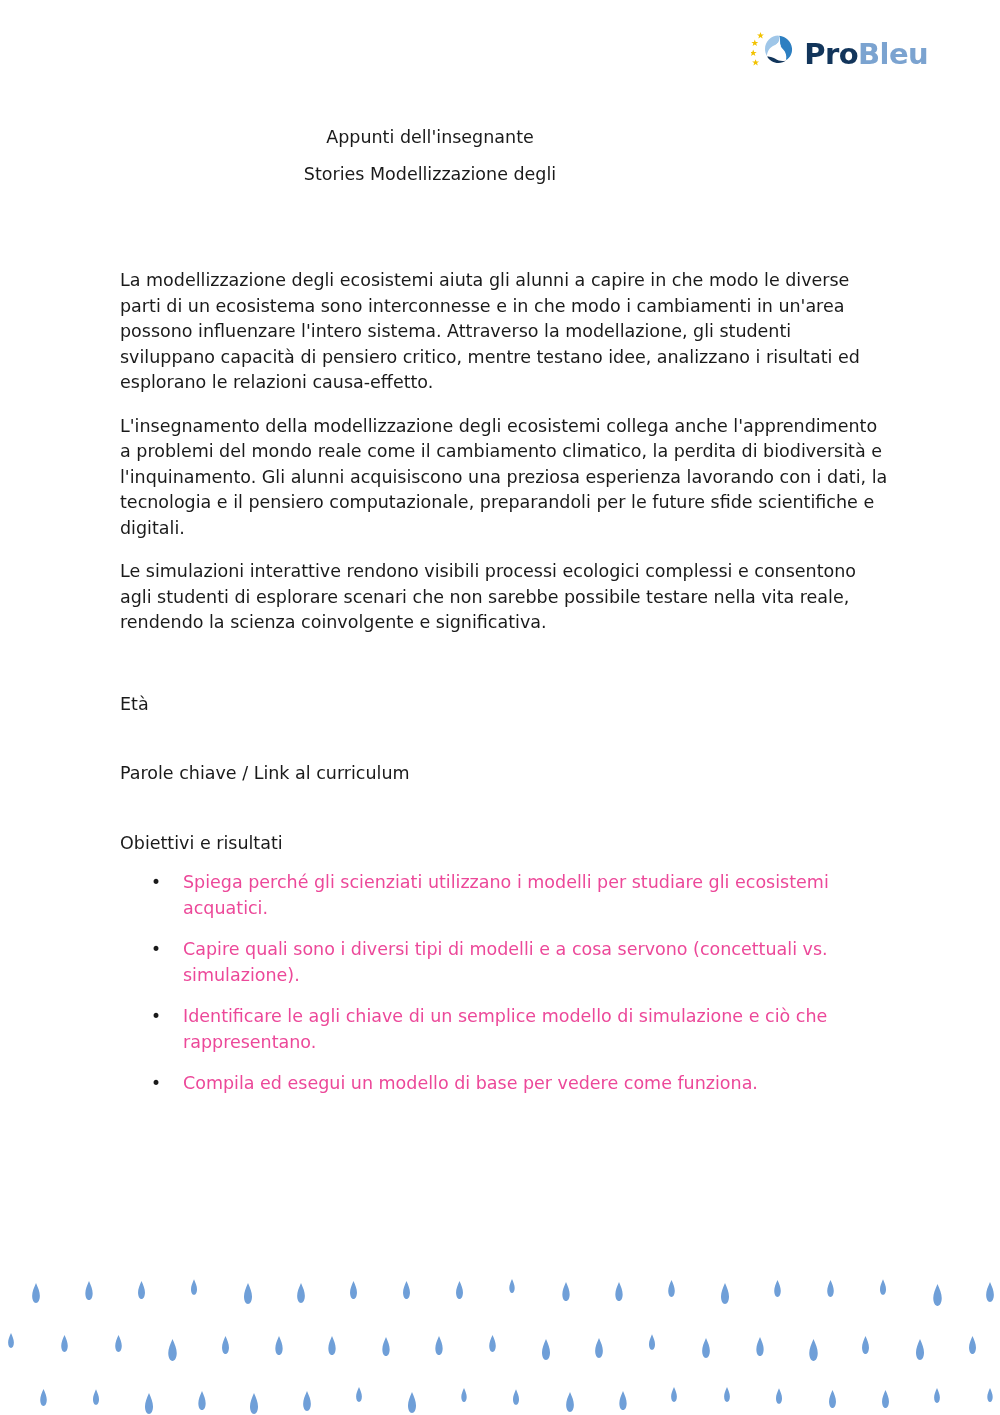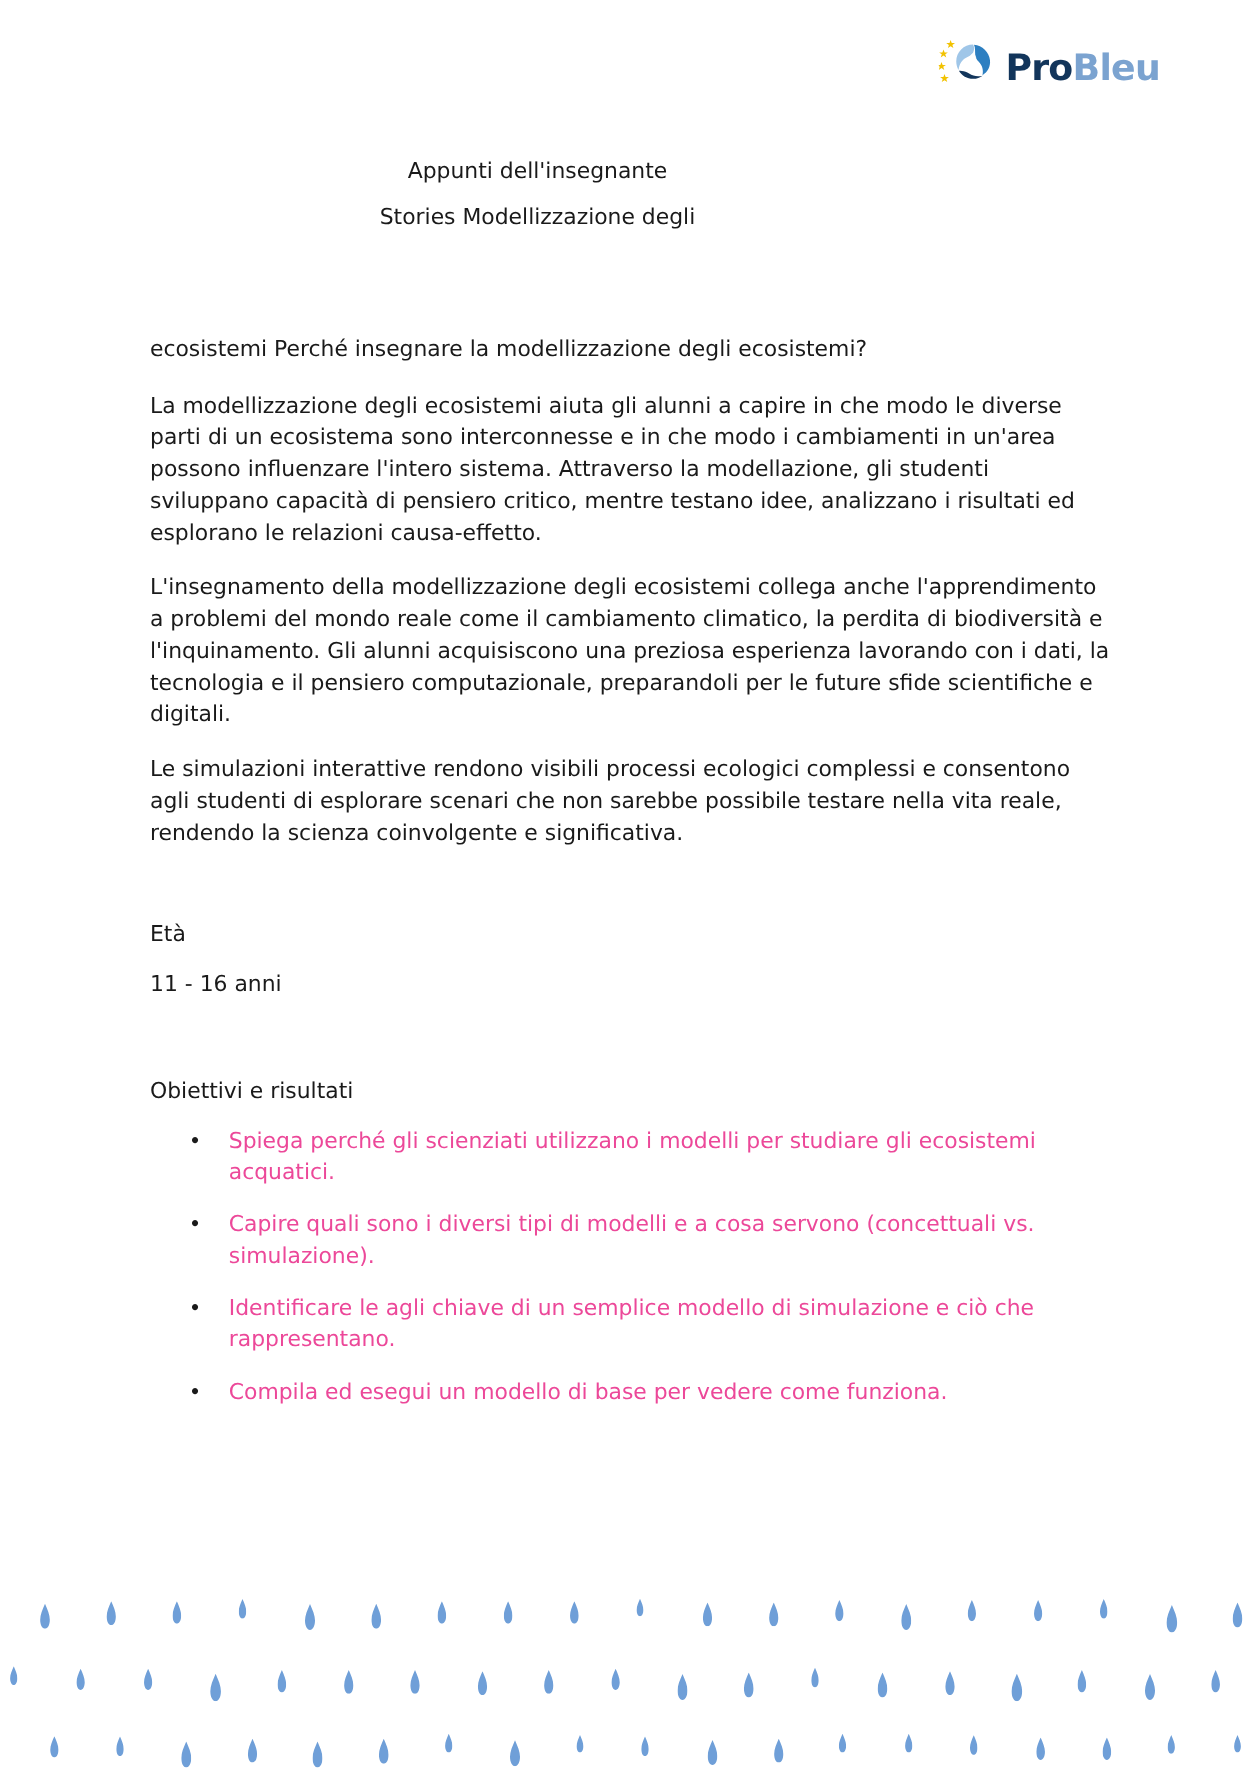--- a/index.html
+++ b/index.html
@@ -178,35 +178,34 @@
     </span>
   </div>
 
   <div class="doc-header">
     <div class="hline">Appunti dell'insegnante</div>
     <div class="hline">Stories Modellizzazione degli</div>
   </div>
 
   <div class="content">
 
-    <p class="para lead">ecosistemi Perché insegnare la modellizzazione degli ecosistemi?</p>
 
     <p class="para">La modellizzazione degli ecosistemi aiuta gli alunni a capire in che modo le diverse parti di un ecosistema sono interconnesse e in che modo i cambiamenti in un'area possono influenzare l'intero sistema. Attraverso la modellazione, gli studenti sviluppano capacità di pensiero critico, mentre testano idee, analizzano i risultati ed esplorano le relazioni causa-effetto.</p>
 
     <p class="para">L'insegnamento della modellizzazione degli ecosistemi collega anche l'apprendimento a problemi del mondo reale come il cambiamento climatico, la perdita di biodiversità e l'inquinamento. Gli alunni acquisiscono una preziosa esperienza lavorando con i dati, la tecnologia e il pensiero computazionale, preparandoli per le future sfide scientifiche e digitali.</p>
 
     <p class="para">Le simulazioni interattive rendono visibili processi ecologici complessi e consentono agli studenti di esplorare scenari che non sarebbe possibile testare nella vita reale, rendendo la scienza coinvolgente e significativa.</p>
 
     <div class="spacer-lg"></div>
 
     <div class="sec-label">Età</div>
-    <div class="sec-value">11 - 16 anni</div>
 
     <div class="spacer-md"></div>
 
+    <div class="sec-label">Parole chiave / Link al curriculum</div>
 
     <div class="spacer-md"></div>
 
     <div class="sec-label">Obiettivi e risultati</div>
 
     <div class="bullets">
       <div class="bullet-row">
         <span class="bullet-dot">•</span>
         <span class="bullet-text">Spiega perché gli scienziati utilizzano i modelli per studiare gli ecosistemi acquatici.</span>
       </div>

